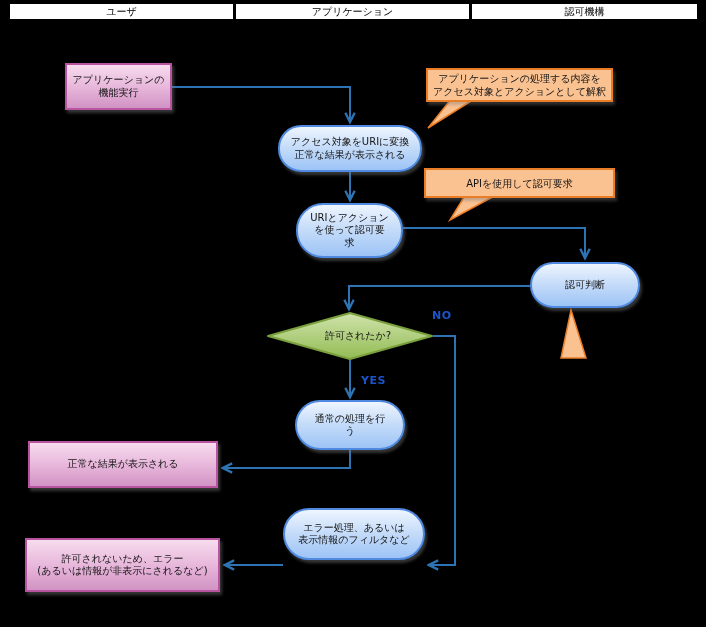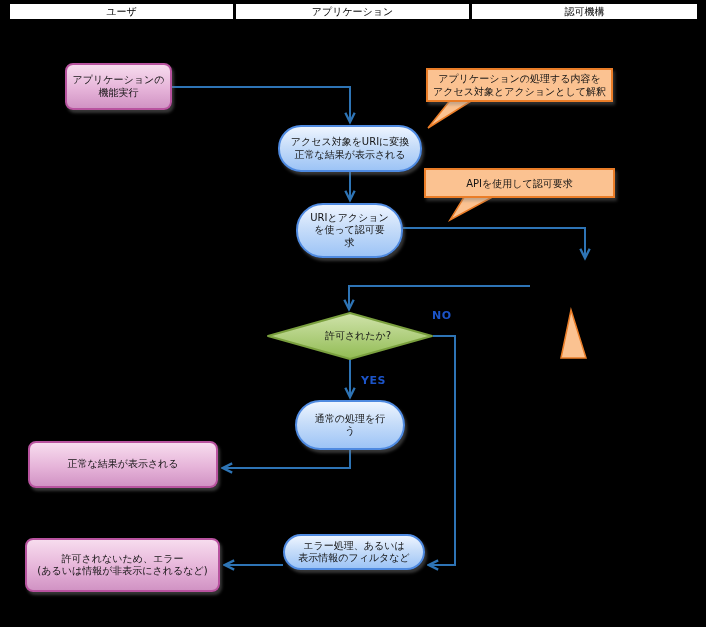--- a/index.html
+++ b/index.html
@@ -14,21 +14,21 @@
   .lane-cell + .lane-cell { border-left:1px solid #000; }
   .lane-user { width:227px; }
   .lane-app  { width:236px; }
   .lane-auth { width:228px; }
 
   
   .node { position:absolute; box-sizing:border-box; display:flex; align-items:center;
           justify-content:center; text-align:center; white-space:pre-line;
           font-size:10px; line-height:1.25; color:#141414; }
   .pink { background:linear-gradient(180deg,#f7dcee 0%,#e6b4d9 55%,#d193c4 100%);
-          border:2px solid #b8539f; border-radius:8px;
+          border:2px solid #b8539f; border-radius:0;
           box-shadow:2px 3px 3px rgba(120,120,120,.45); }
   .blue { background:linear-gradient(180deg,#eef5ff 0%,#c7ddf9 45%,#9dc4f6 100%);
           border:2px solid #4f8ae0;
           box-shadow:2px 3px 3px rgba(120,120,120,.45); }
   .diamond-text { position:absolute; width:120px; text-align:center; font-size:10px;
                   color:#141414; }
 
   
   .callout { position:absolute; box-sizing:border-box; display:flex; align-items:center;
              justify-content:center; text-align:center; white-space:pre-line;
@@ -88,29 +88,30 @@
   <div class="node pink" style="left:65px; top:63px; width:107px; height:47px;">アプリケーションの
 機能実行</div>
 
   <div class="node blue" style="left:278px; top:125px; width:144px; height:47px; border-radius:23px;">アクセス対象をURIに変換
 正常な結果が表示される</div>
 
   <div class="node blue" style="left:296px; top:203px; width:107px; height:55px; border-radius:27px;">URIとアクション
 を使って認可要
 求</div>
 
+  <div class="node blue" style="left:530px; top:262px; width:110px; height:46px; border-radius:23px;">認可判断</div>
 
   <div class="diamond-text" style="left:298px; top:329px;">許可されたか?</div>
 
   <div class="node blue" style="left:295px; top:400px; width:110px; height:50px; border-radius:25px;">通常の処理を行
 う</div>
 
   <div class="node pink" style="left:28px; top:441px; width:190px; height:47px;">正常な結果が表示される</div>
 
-  <div class="node blue" style="left:283px; top:534px; width:142px; height:36px; border-radius:26px;">エラー処理、あるいは
+  <div class="node blue" style="left:283px; top:508px; width:142px; height:52px; border-radius:26px;">エラー処理、あるいは
 表示情報のフィルタなど</div>
 
   <div class="node pink" style="left:25px; top:538px; width:195px; height:54px;">許可されないため、エラー
 (あるいは情報が非表示にされるなど)</div>
 
   <div class="callout" style="left:426px; top:68px; width:187px; height:34px;">アプリケーションの処理する内容を
 アクセス対象とアクションとして解釈</div>
 
   <div class="callout" style="left:424px; top:168px; width:191px; height:30px;">APIを使用して認可要求</div>
 

